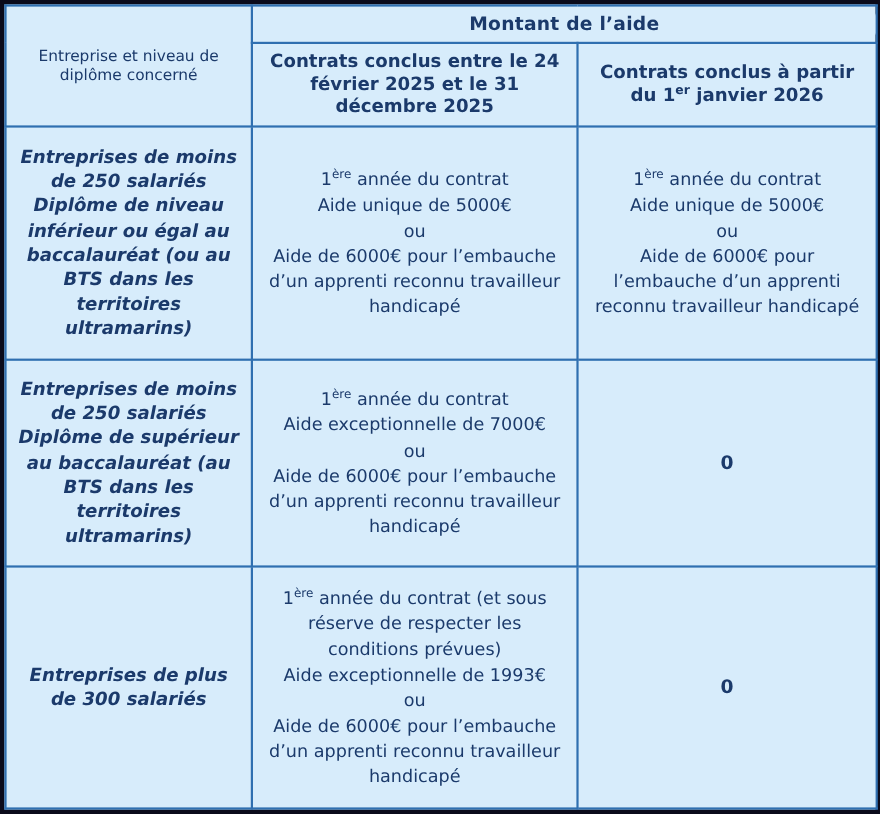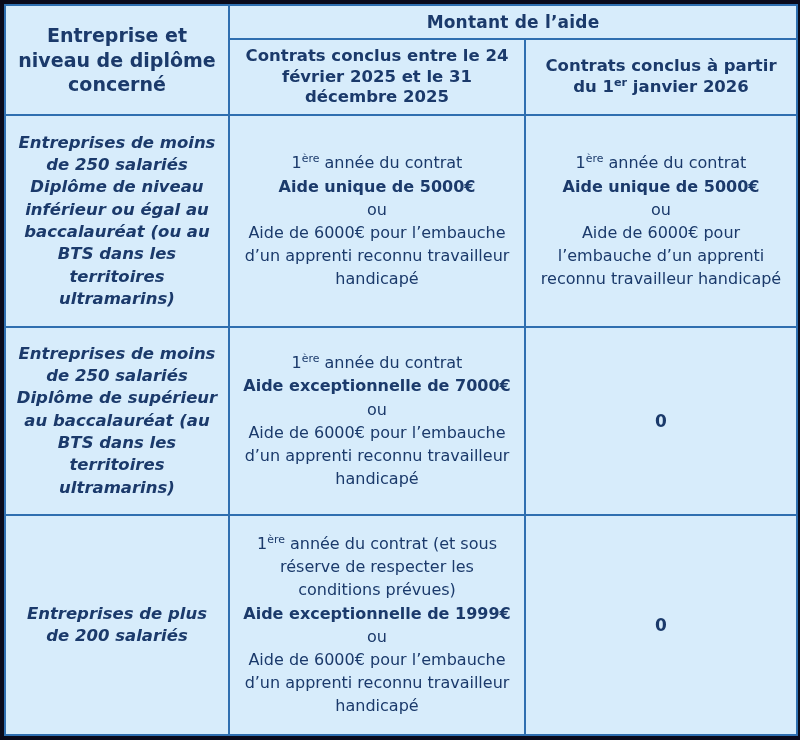--- a/index.html
+++ b/index.html
@@ -46,37 +46,37 @@
     letter-spacing: 0.2px;
     padding: 7px 6px;
     border-radius: 13px;
   }
   .hdr-cell {
     font-weight: bold;
     font-size: 16.5px;
     line-height: 1.25;
   }
   .hdr-left {
-    font-weight: bold;
-    font-size: 19px;
+    font-weight: normal;
+    font-size: 14px;
     line-height: 1.3;
     border-radius: 15px;
   }
   .row-label {
     font-weight: bold;
     font-size: 16.5px;
     line-height: 1.35;
     font-style: italic;
   }
   .cell-body {
     font-size: 16px;
     line-height: 1.45;
   }
   .cell-body .strong {
-    font-weight: bold;
+    font-weight: normal;
   }
   .cell-body .line {
     display: block;
   }
   .zero {
     font-weight: bold;
     font-size: 17px;
   }
   sup {
     font-size: 0.68em;
@@ -138,25 +138,25 @@
           <span class="line"><span>1</span><sup>ère</sup><span> année du contrat</span></span>
           <span class="line strong">Aide exceptionnelle de 7000€</span>
           <span class="line">ou</span>
           <span class="line">Aide de 6000€ pour l’embauche d’un apprenti reconnu travailleur handicapé</span>
         </td>
         <td class="zero">0</td>
       </tr>
 
       <tr>
         <td class="row-label">
-          <span class="line">Entreprises de plus de 200 salariés</span>
+          <span class="line">Entreprises de plus de 300 salariés</span>
         </td>
         <td class="cell-body">
           <span class="line"><span>1</span><sup>ère</sup><span> année du contrat (et sous réserve de respecter les conditions prévues)</span></span>
-          <span class="line strong">Aide exceptionnelle de 1999€</span>
+          <span class="line strong">Aide exceptionnelle de 1993€</span>
           <span class="line">ou</span>
           <span class="line">Aide de 6000€ pour l’embauche d’un apprenti reconnu travailleur handicapé</span>
         </td>
         <td class="zero">0</td>
       </tr>
 
     </tbody>
   </table>
 </div>
 

